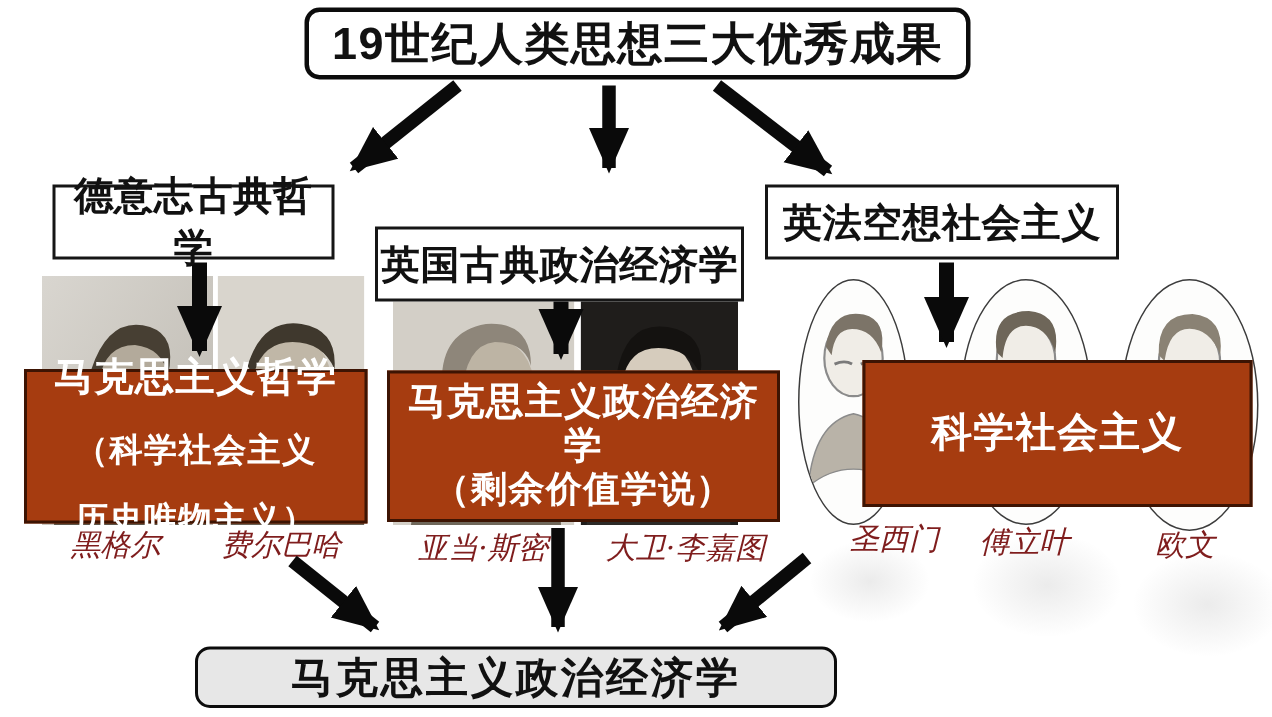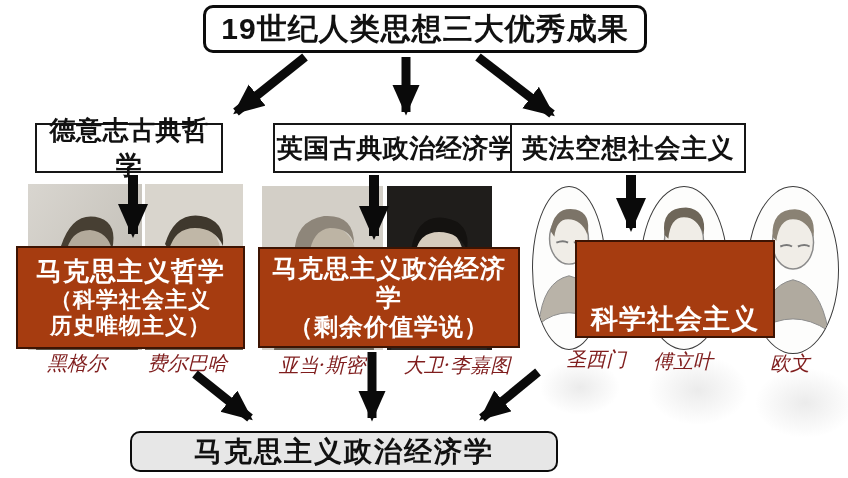--- a/index.html
+++ b/index.html
@@ -7,33 +7,33 @@
           font-family:"Liberation Sans",sans-serif;color:#111;border-radius:21px;}
   .abs{position:absolute;box-sizing:border-box;}
   .flexc{display:flex;align-items:center;justify-content:center;text-align:center;}
 
   .top-box{left:203px;top:5px;width:444px;height:48px;background:#fff;
            border:3px solid #0c0c0c;border-radius:10px;z-index:6;
            font-size:30px;font-weight:bold;letter-spacing:1px;}
   .src-box{top:123px;height:50px;background:#fff;border:2.5px solid #161616;z-index:6;
            font-size:26px;font-weight:bold;letter-spacing:0.5px;}
   .src-1{left:35px;width:188px;}
-  .src-2{left:273px;width:246px;}
+  .src-2{left:250px;width:246px;margin-top:28px;}
   .src-3{left:510px;width:236px;}
 
   .portrait{z-index:1;overflow:hidden;}
   .oval{border-radius:50%;border:1.5px solid #3c3c3c;background:#fdfdfc;z-index:1;overflow:hidden;}
   .portrait svg,.oval svg{display:block;width:100%;height:100%;}
 
   .result-box{background:#a63c10;border:2.5px solid #3d1403;z-index:3;color:#fff;
               display:flex;flex-direction:column;align-items:center;justify-content:center;
               text-align:center;line-height:1.18;}
-  .res-1{left:16px;top:246px;width:229px;height:103px;}
+  .res-1{left:16px;top:246px;width:229px;height:103px;gap:20px;}
   .res-2{left:258px;top:247px;width:262px;height:101px;}
-  .res-3{left:575px;top:240px;width:200px;height:98px;justify-content:flex-end;}
+  .res-3{left:575px;top:240px;width:260px;height:98px;}
   .res-title{font-size:26px;font-weight:bold;letter-spacing:1px;}
   .res-sub{font-size:22px;font-weight:bold;letter-spacing:1px;}
   .res-2 .res-title{font-size:25px;}
   .res-2 .res-sub{font-size:24px;}
   .res-3 .res-title{font-size:27px;}
 
   .fig-name{z-index:4;font-family:"DejaVu Serif",serif;font-style:italic;
             font-size:20px;color:#7f1d1d;text-align:center;}
 
   .bottom-box{left:130px;top:431px;width:428px;height:41px;background:#e7e7e7;

